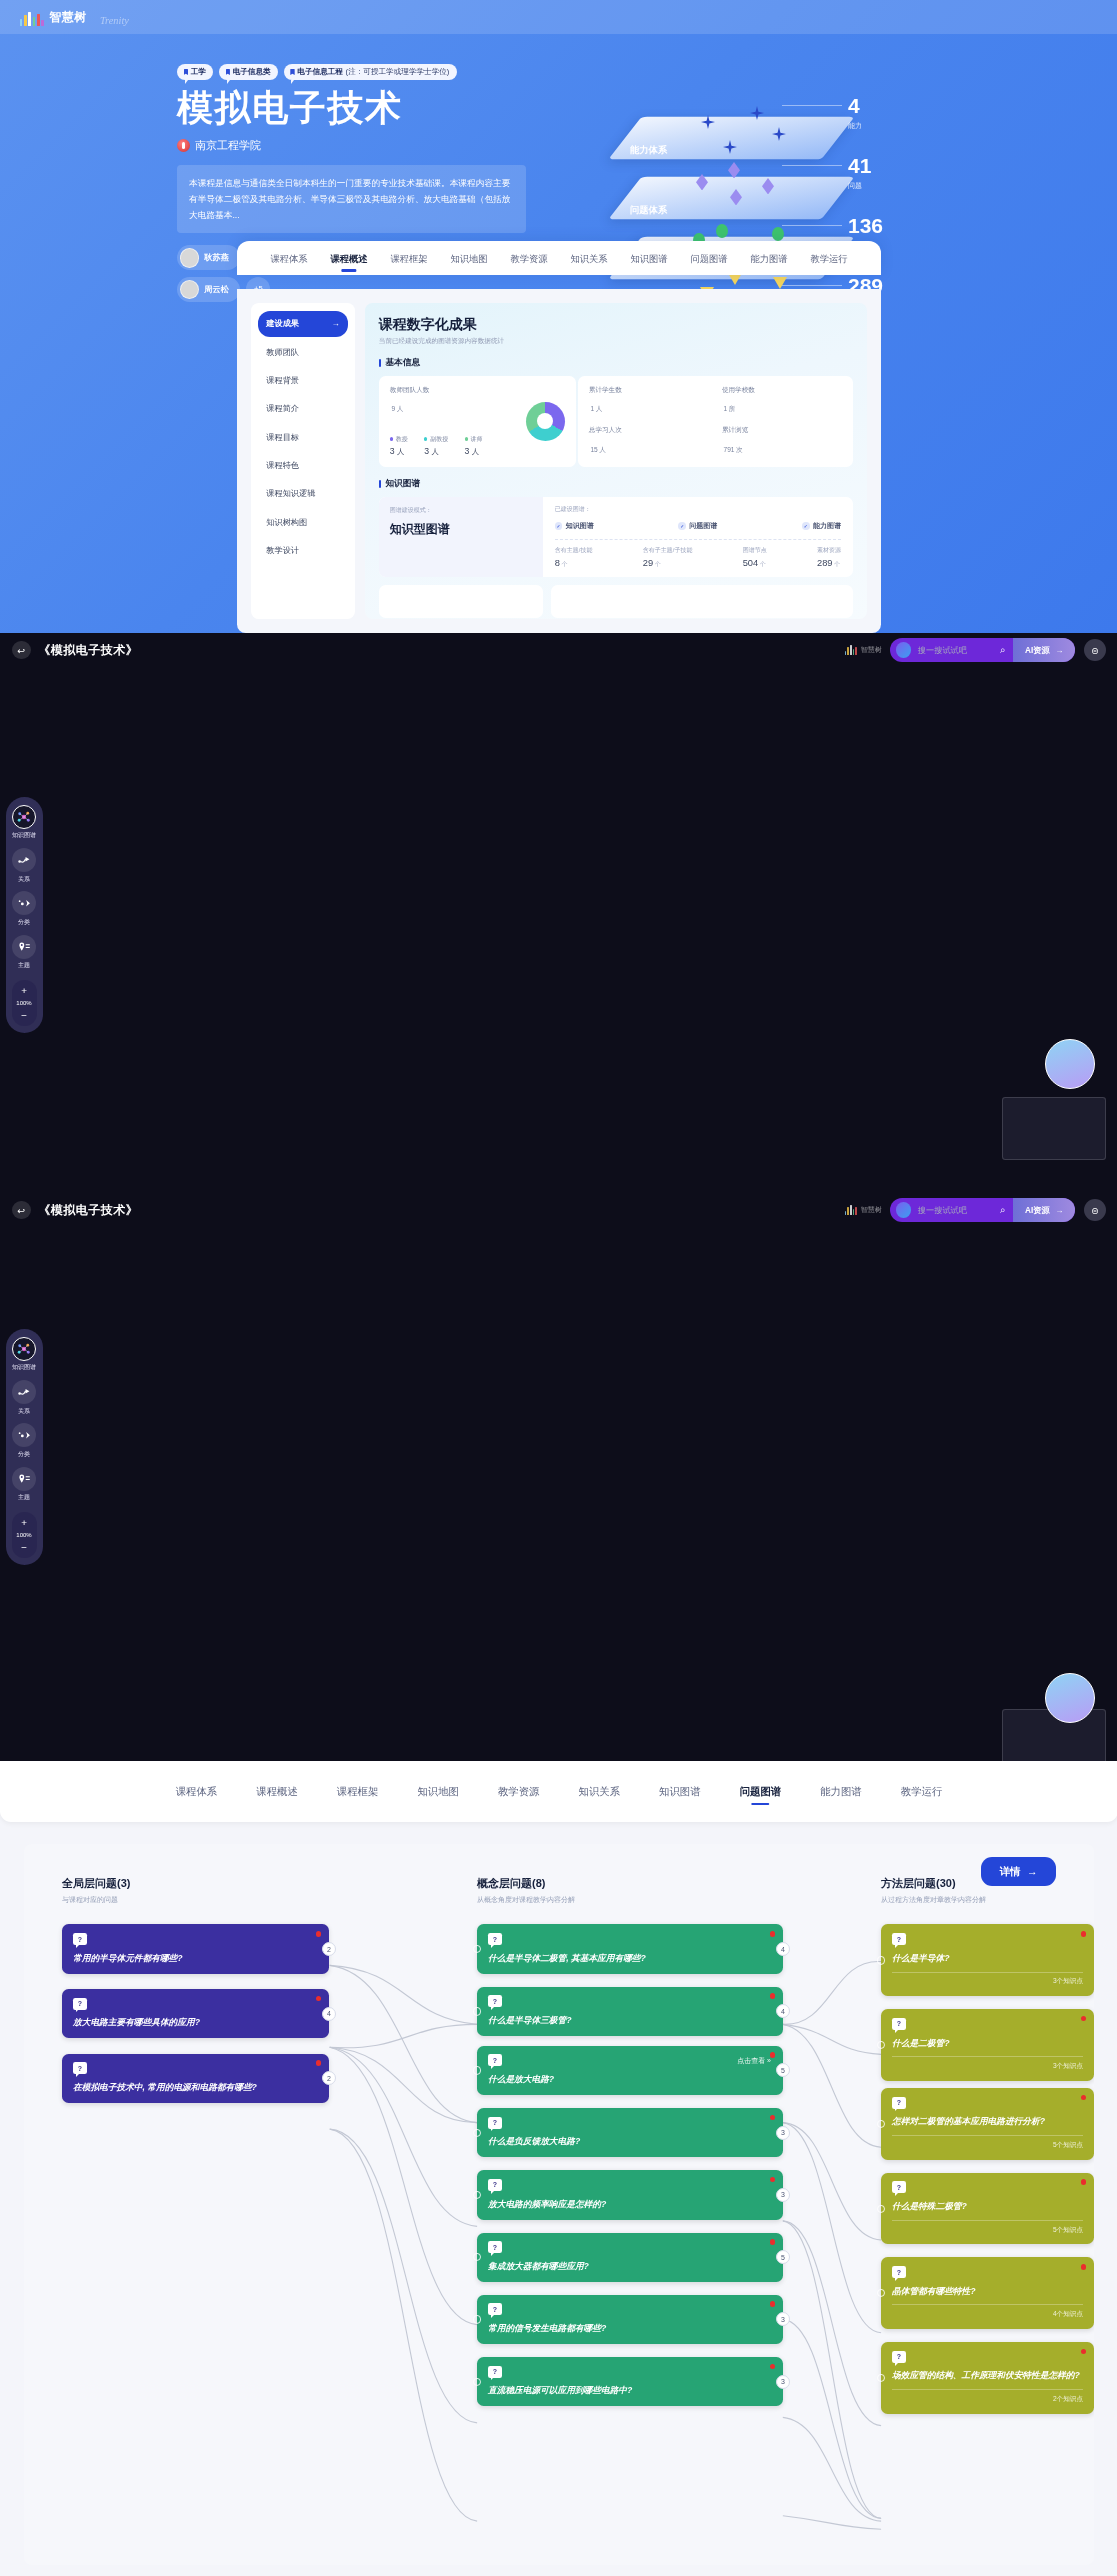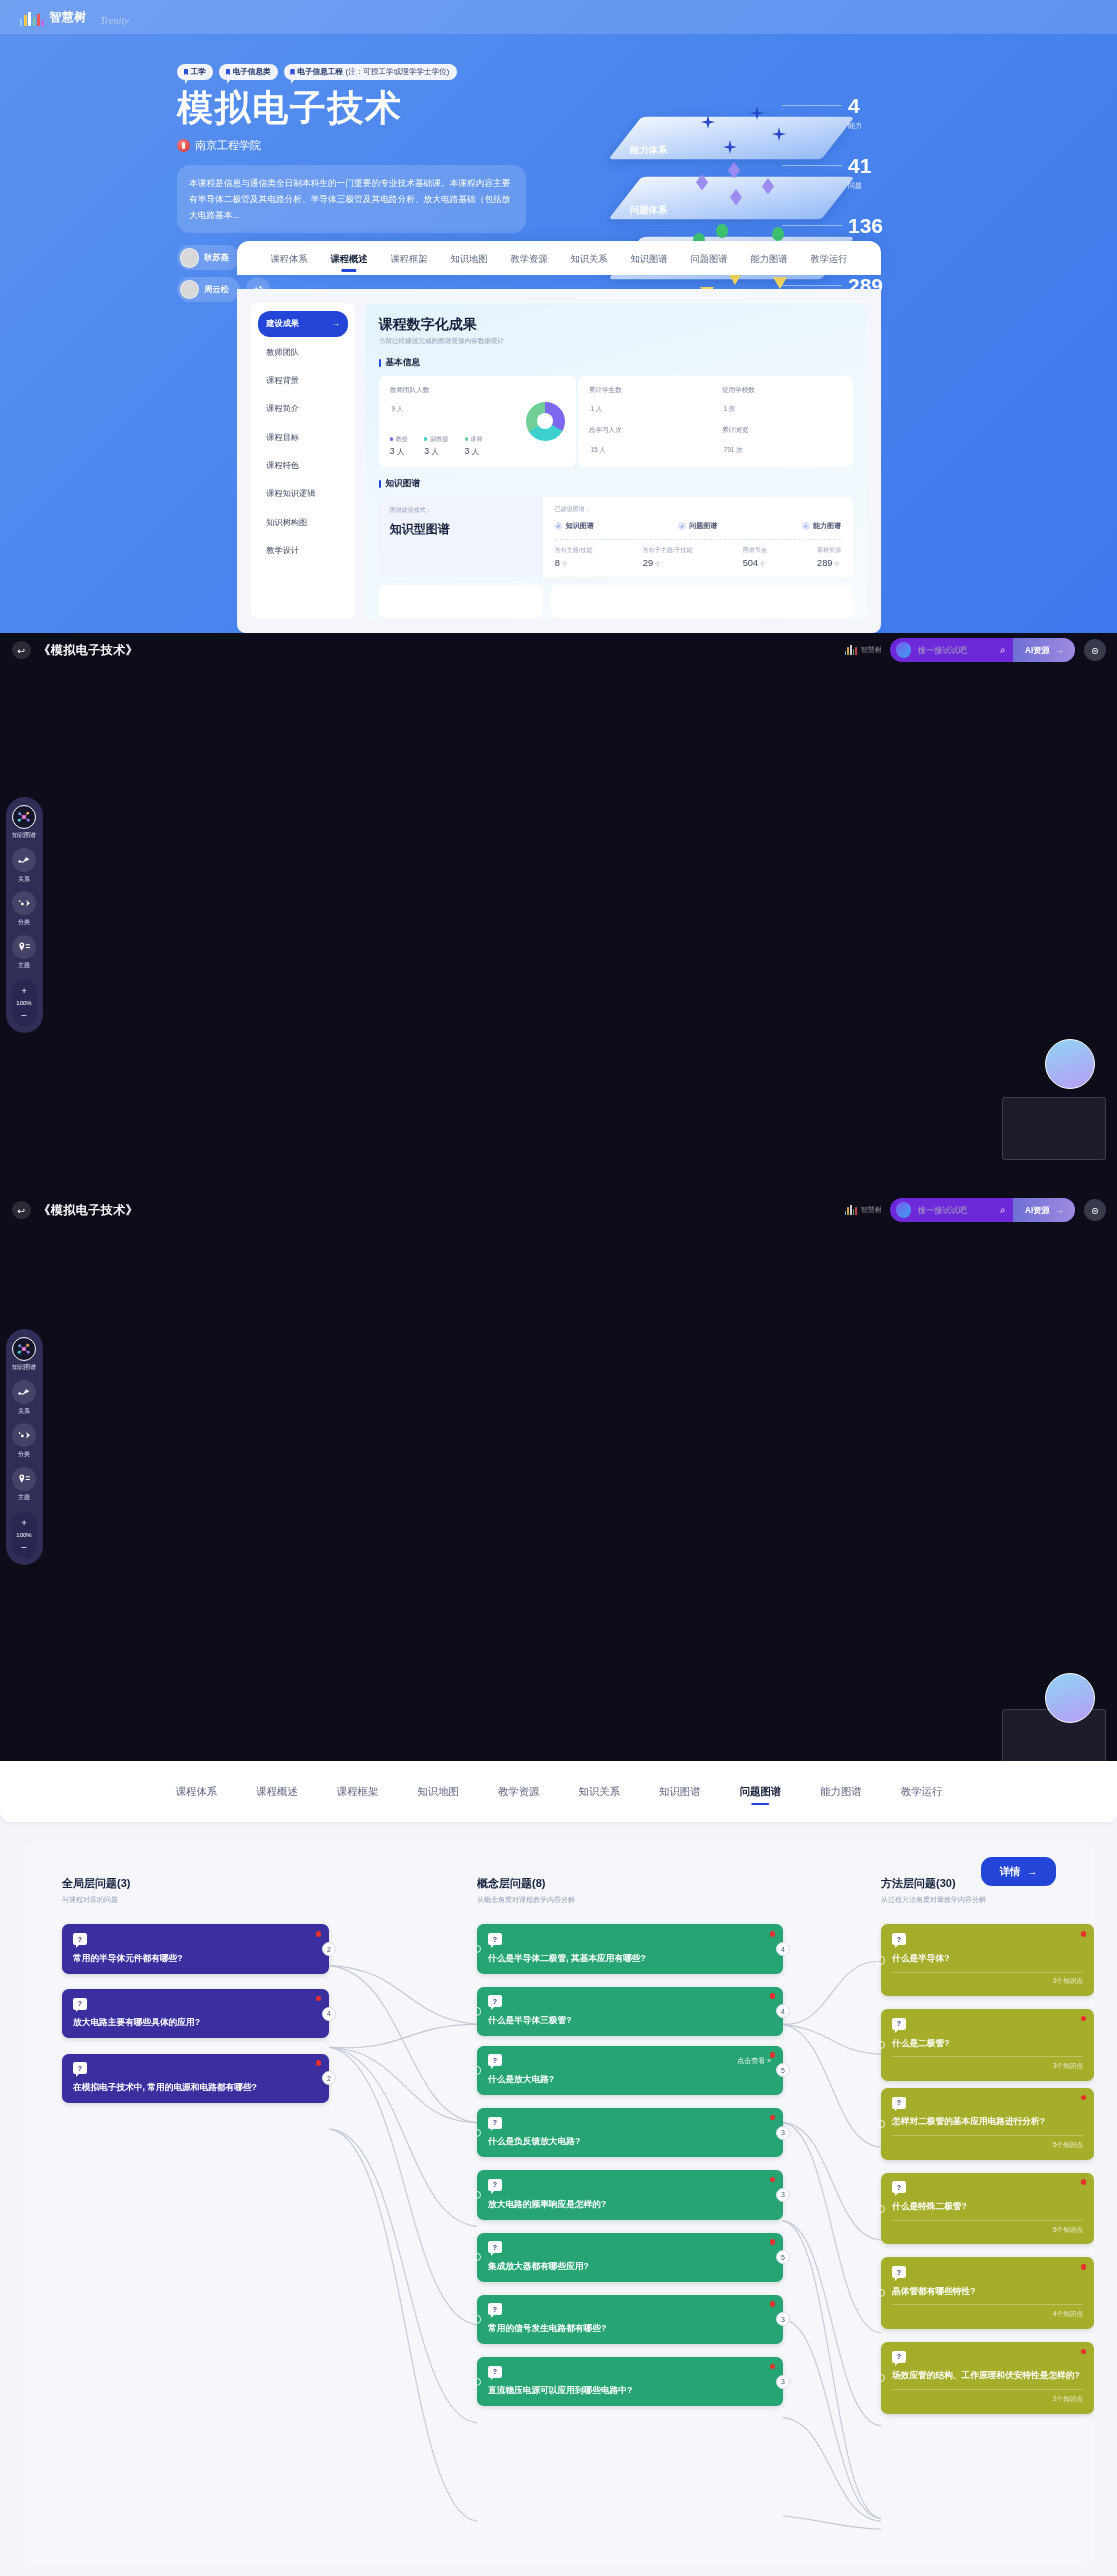--- a/index.html
+++ b/index.html
@@ -37,21 +37,21 @@
              clip-path:polygon(0 0,100% 0,100% 100%,50% 78%,0 100%); }
   .tag .note{font-weight:normal;color:#33406b;}
   .hero-title { font-size:36px; font-weight:bold; color:#fff; letter-spacing:1.6px;
                 line-height:1.1; margin:4.4px 0 11px; }
   .school { display:flex; align-items:center; gap:4.9px; color:#fff;
             font-size:11px; margin-bottom:12px;}
   .school .badge{width:13px;height:13px;border-radius:50%;
      background:radial-gradient(circle at 40% 35%,#ff8080,#d32f2f);
      display:flex;align-items:center;justify-content:center;}
   .school .badge:after{content:"";width:3.8px;height:6.6px;background:#fff;border-radius:1.6px;}
-  .desc { background:rgba(255,255,255,.16); border-radius:13px; padding:9.8px 12px;
+  .desc { background:rgba(255,255,255,.16); border-radius:4px; padding:9.8px 12px;
           color:#fff; font-size:8.7px; line-height:1.85; width:349px; margin-bottom:12px;}
   .teachers{display:flex;flex-wrap:wrap;gap:6.6px;width:360px;}
   .t-chip{display:flex;align-items:center;gap:4.9px;background:rgba(255,255,255,.17);
           border-radius:14px;padding:2.7px 11px 2.7px 2.7px;color:#fff;font-size:8.2px;}
   .t-chip .av{width:19.7px;height:19.7px;border-radius:50%;background:#d8d8d8;
               border:1.1px solid rgba(255,255,255,.6);}
   .t-more{display:flex;align-items:center;justify-content:center;width:24px;height:24px;
           border-radius:50%;background:rgba(255,255,255,.17);color:#fff;font-size:7.6px;}
 
   
@@ -199,21 +199,21 @@
   .col{position:absolute;top:32px;}
   .col-h{font-size:11px;font-weight:bold;color:#16203c;}
   .col-s{font-size:7px;color:#96a0b8;margin-top:3.8px;}
   .qcard{position:relative;border-radius:6.6px;padding:8.7px 11px 9.8px;color:#fff;
          margin-top:9.8px;box-shadow:0 1.6px 5.5px rgba(0,0,0,.12);}
   .qc-ico{width:14px;height:12px;background:#fff;border-radius:2.2px;position:relative;
           display:flex;align-items:center;justify-content:center;color:#3b3388;
           font-size:7px;font-weight:bold;margin-bottom:6.6px;}
   .qc-ico:after{content:"";position:absolute;left:2.7px;bottom:-2.7px;width:0;height:0;
      border-left:3.3px solid #fff;border-bottom:3.3px solid transparent;}
-  .qc-txt{font-size:8.7px;font-weight:bold;line-height:1.4;}
+  .qc-txt{font-size:8.7px;font-weight:bold;line-height:1.4;font-style:italic;}
   .qc-dot{position:absolute;right:7.6px;top:6.6px;width:5.5px;height:5.5px;
           border-radius:50%;background:#ea2d2d;}
   .qc-badge{position:absolute;right:-7px;top:50%;transform:translateY(-50%);
     width:14px;height:14px;border-radius:50%;background:#fff;color:#4a5472;
     font-size:7px;display:flex;align-items:center;justify-content:center;
     border:0.5px solid #d7dcea;}
   .qc-left-dot{position:absolute;left:-4.4px;top:50%;transform:translateY(-50%);
     width:8.2px;height:8.2px;border-radius:50%;background:transparent;
     border:1.1px solid rgba(255,255,255,.85);}
   .qc-kp{font-size:6.6px;color:rgba(255,255,255,.82);text-align:right;margin-top:7.6px;

